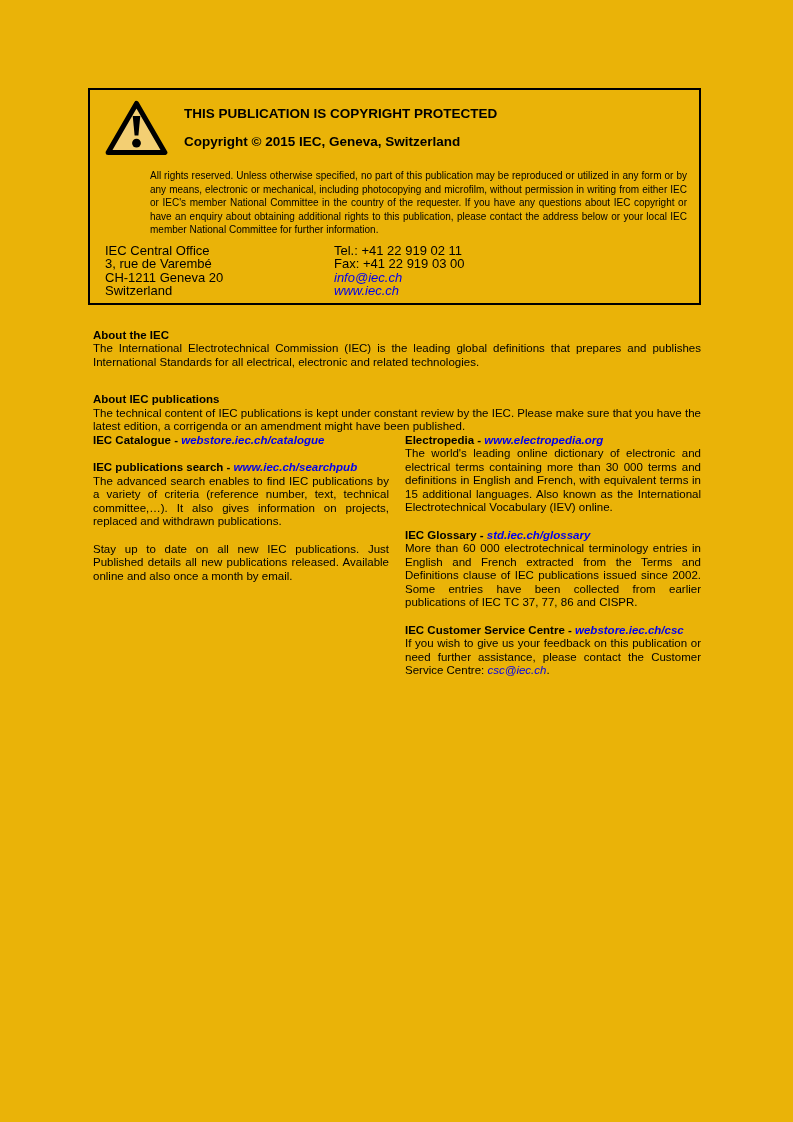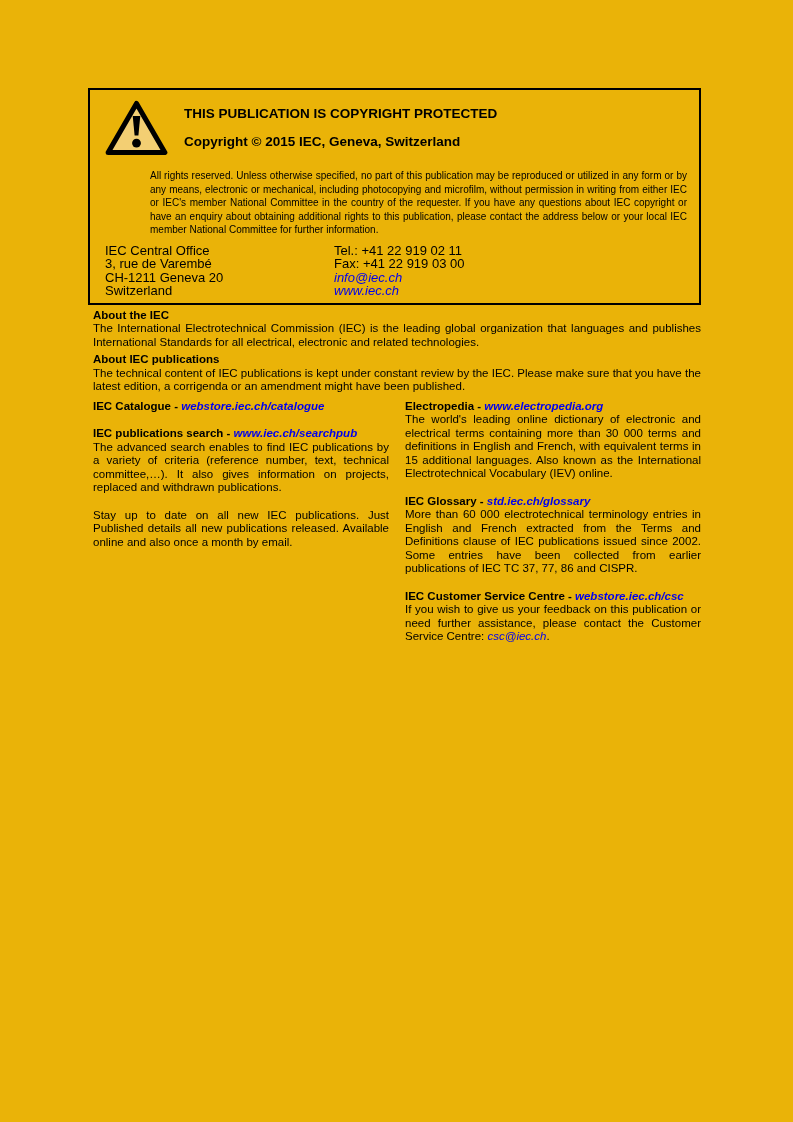--- a/index.html
+++ b/index.html
@@ -59,35 +59,35 @@
   .address-col { width: 229px; }
   .contact-col { flex: 1; }
   .addr-line, .contact-line { white-space: nowrap; }
   .link {
     color: var(--link, #0000EE);
     text-decoration: none;
     cursor: pointer;
     font-style: italic;
   }
   .about { margin-left: 5px; }
-  .about-section { margin-top: 4px; }
+  .about-section { margin-top: 24px; }
   .sec-heading {
     font-size: 11.5px;
     font-weight: bold;
     line-height: 13.5px;
   }
   .sec-body {
     font-size: 11.5px;
     line-height: 13.5px;
     text-align: justify;
   }
   .resources {
     display: flex;
     gap: 16px;
-    margin-top: 6px;
+    margin-top: 0;
     margin-left: 5px;
   }
   .res-col { width: 296px; }
   .res-block { margin-bottom: 14px; }
   .res-heading {
     font-size: 11.5px;
     font-weight: bold;
     line-height: 13.5px;
   }
   .res-body {
@@ -131,21 +131,21 @@
           <div class="contact-line">Fax: +41 22 919 03 00</div>
           <div class="contact-line"><span class="link">info@iec.ch</span></div>
           <div class="contact-line"><span class="link">www.iec.ch</span></div>
         </div>
       </div>
     </div>
 
     <div class="about">
       <div class="about-section">
         <div class="sec-heading">About the IEC</div>
-        <div class="sec-body">The International Electrotechnical Commission (IEC) is the leading global organization that languages and publishes International Standards for all electrical, electronic and related technologies.</div>
+        <div class="sec-body">The International Electrotechnical Commission (IEC) is the leading global definitions that prepares and publishes International Standards for all electrical, electronic and related technologies.</div>
       </div>
       <div class="about-section">
         <div class="sec-heading">About IEC publications</div>
         <div class="sec-body">The technical content of IEC publications is kept under constant review by the IEC. Please make sure that you have the latest edition, a corrigenda or an amendment might have been published.</div>
       </div>
     </div>
 
     <div class="resources">
       <div class="res-col">
 

